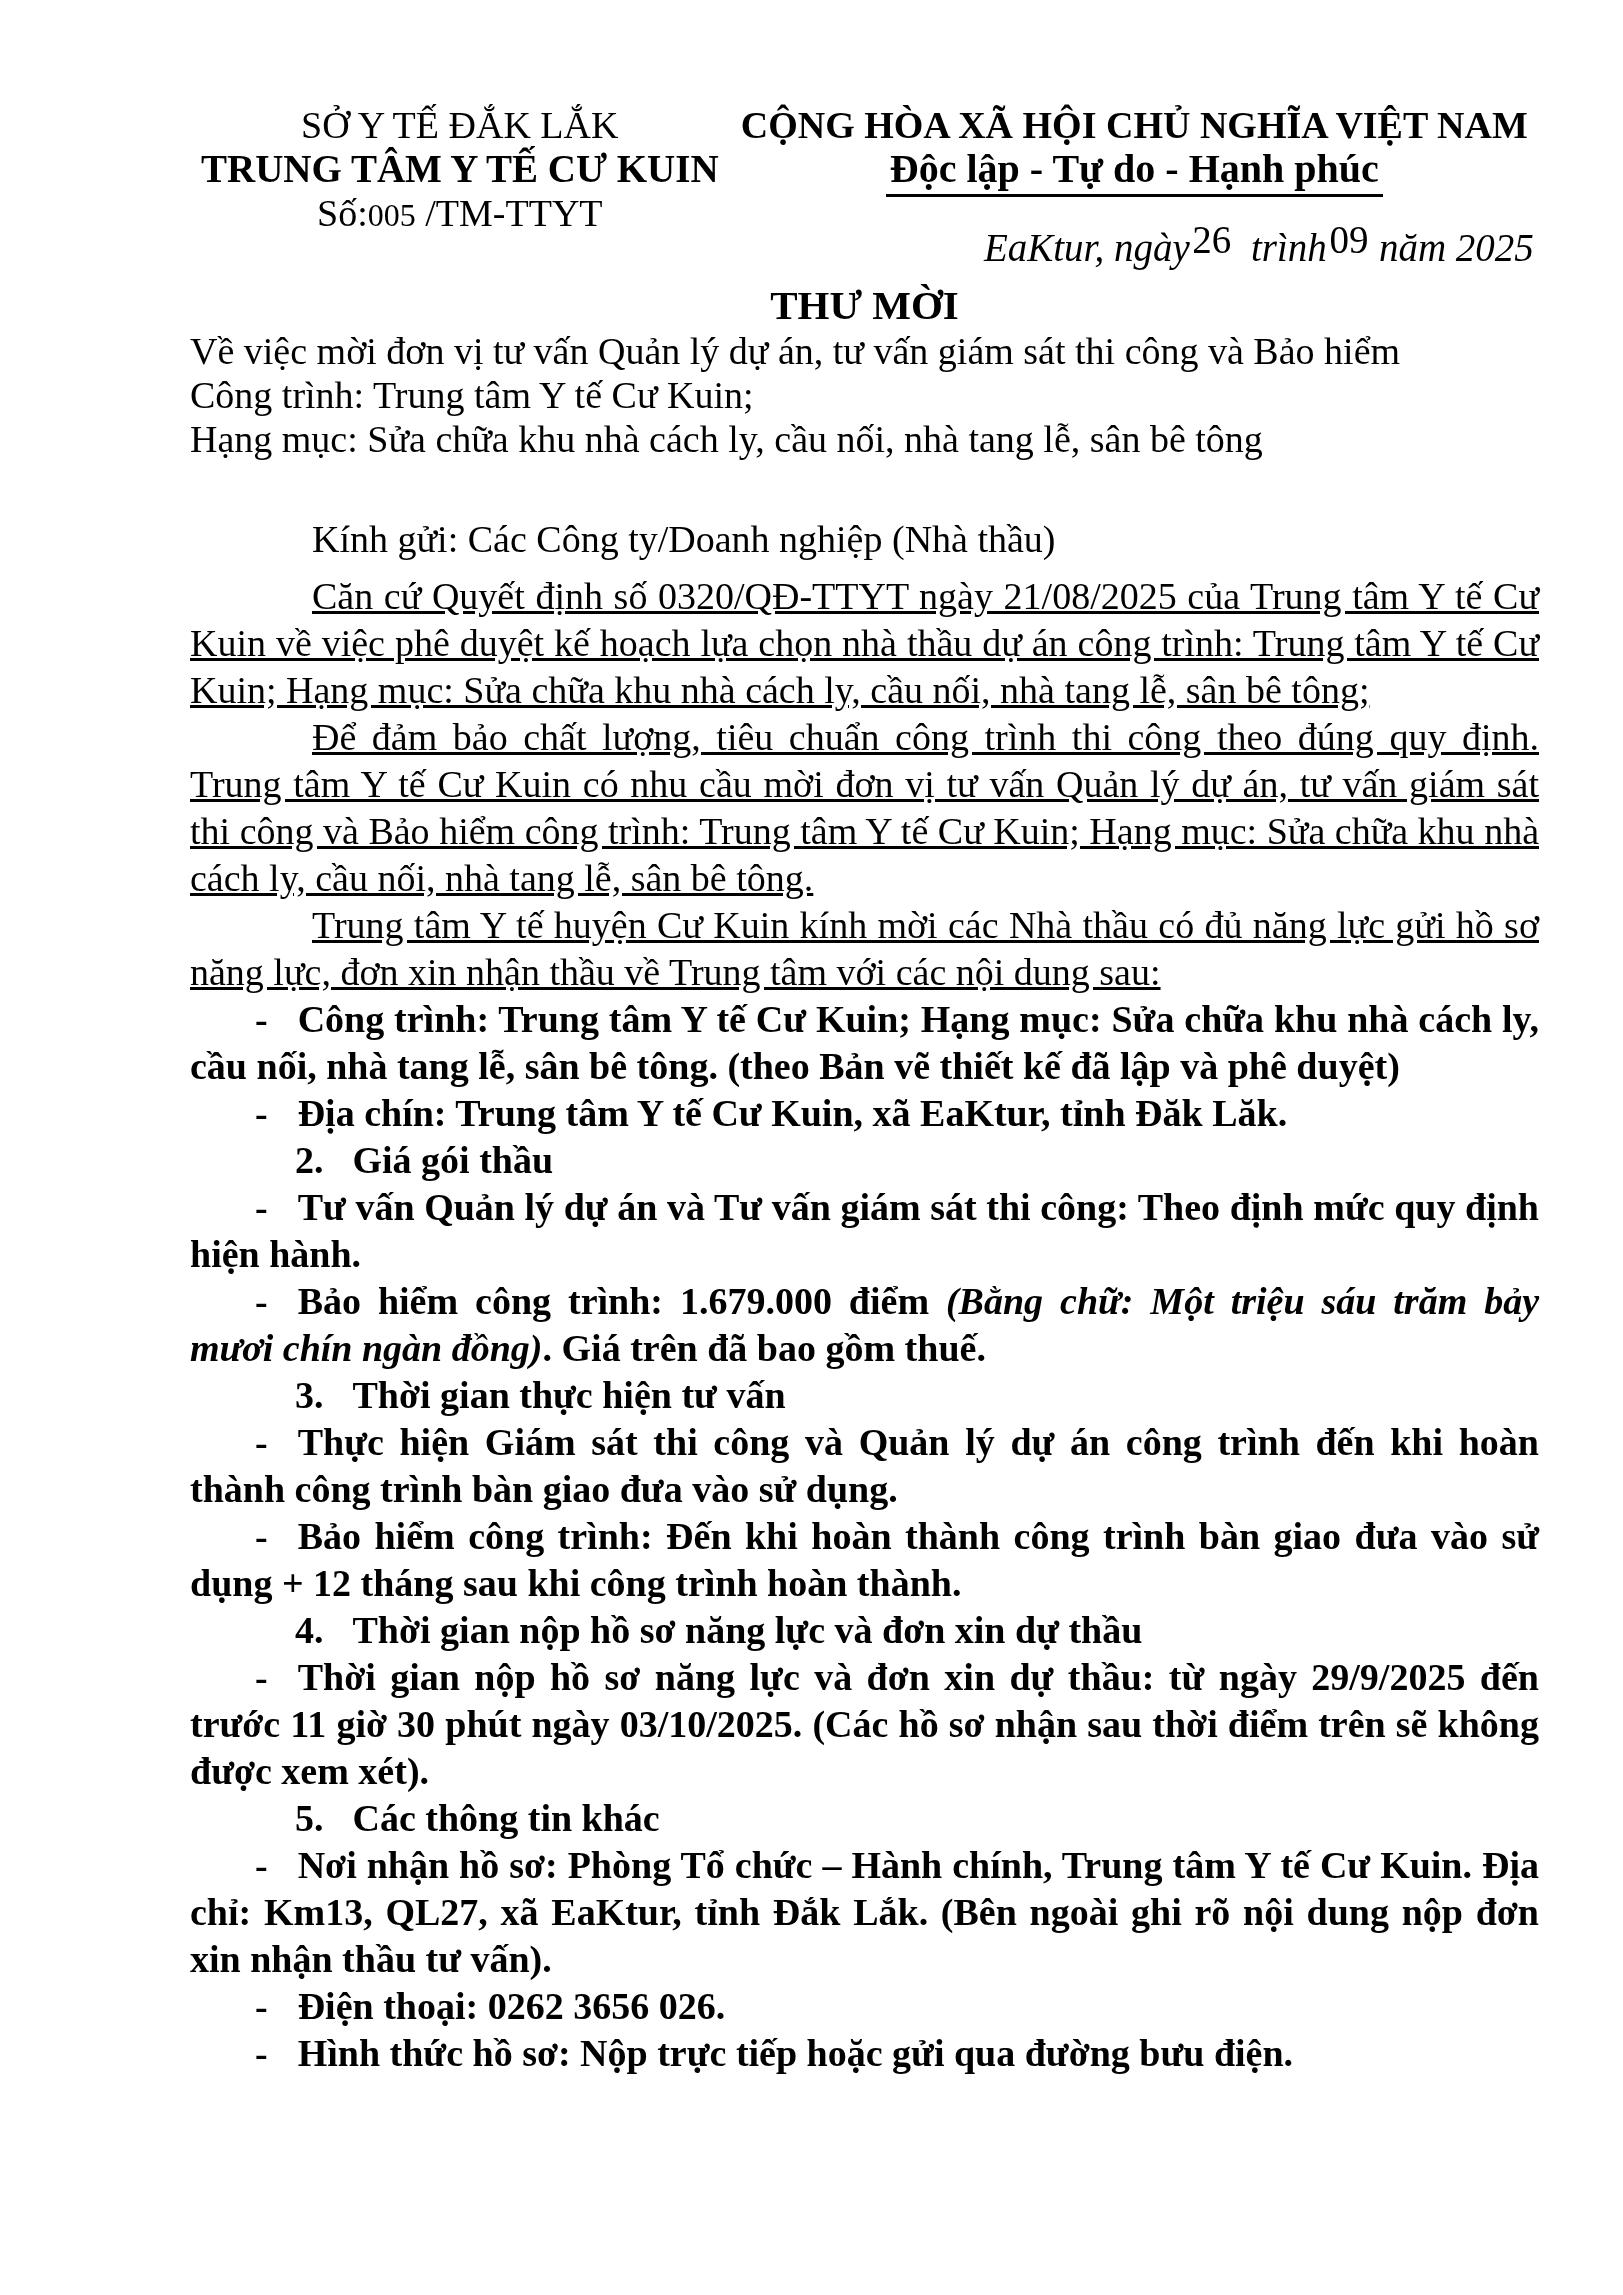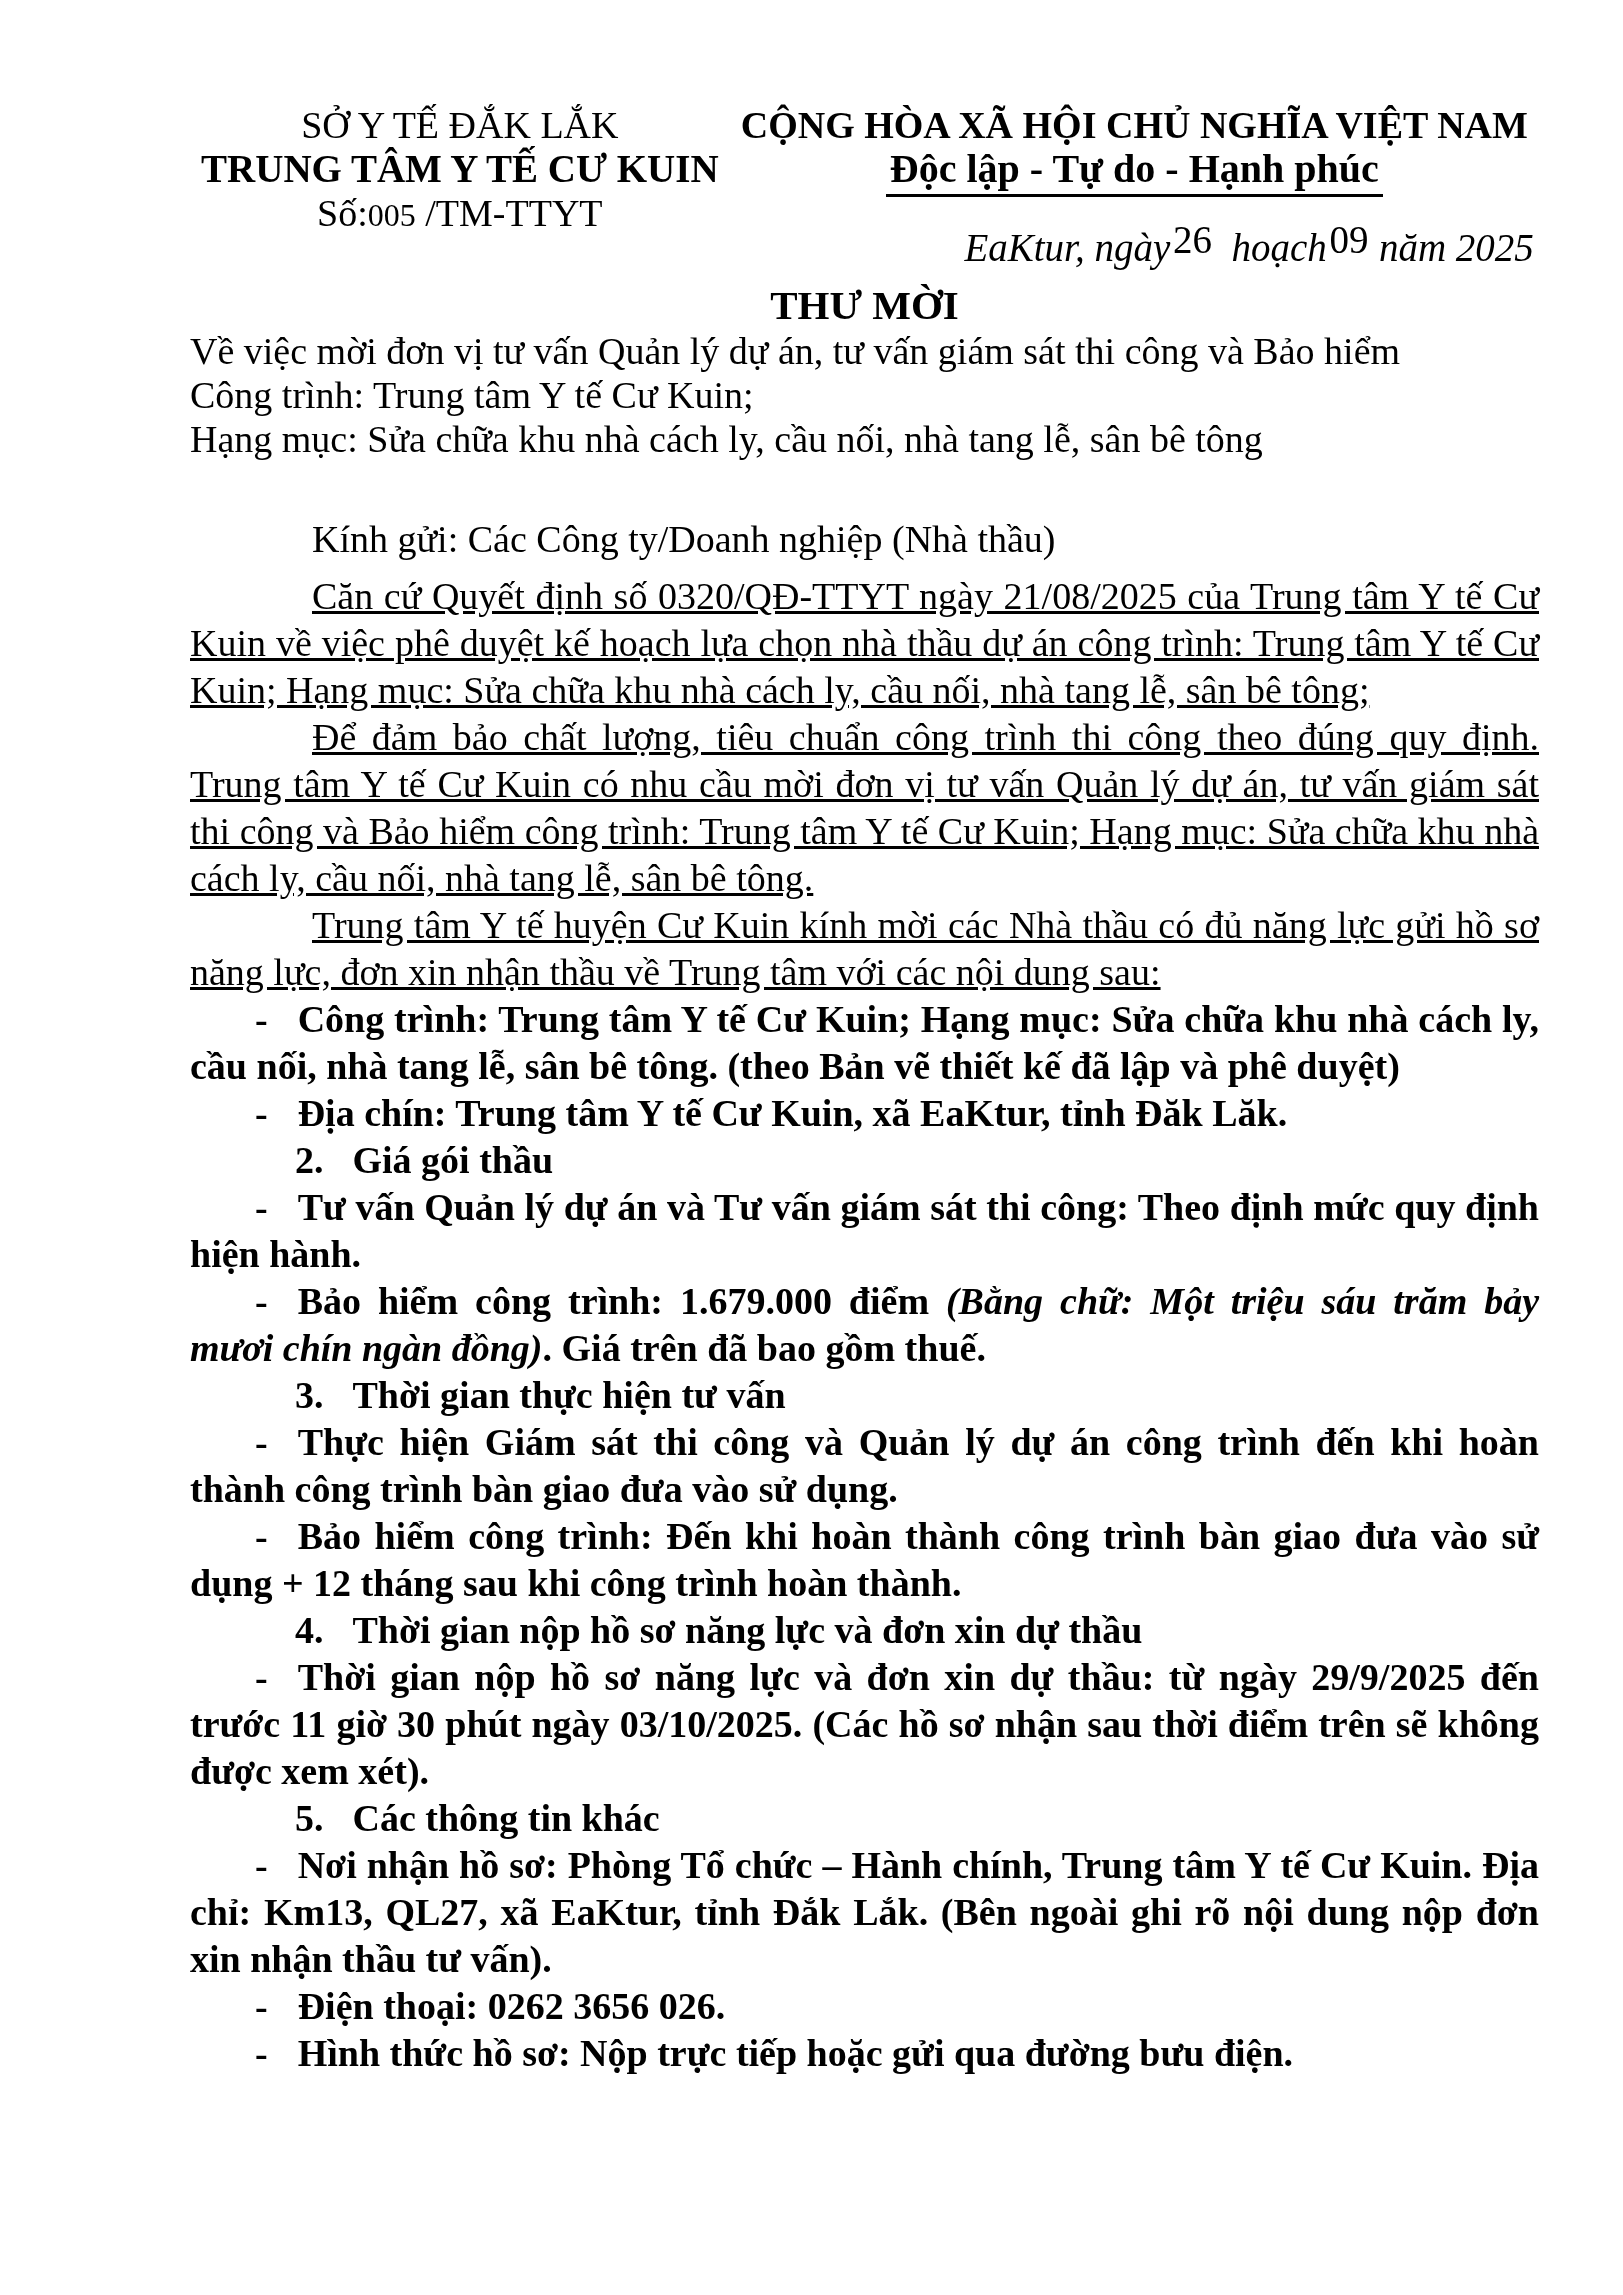--- a/index.html
+++ b/index.html
@@ -12,21 +12,21 @@
     font-family: "Liberation Serif", "DejaVu Serif", serif;
     overflow: hidden;
   }
   .content {
     position: absolute;
     left: 190px;
     top: 103px;
     width: 1349px;
   }
   
-  .hdr { display: flex; justify-content: flex-end; }
+  .hdr { display: flex; }
   .hdr-left  { width: 40%; text-align: center; font-size: 38px; line-height: 44px; }
   .hdr-right { width: 60%; text-align: center; font-size: 38px; line-height: 44px; }
   .h-unit   { font-weight: bold; font-size: 39px; }
   .no-val   { font-size: 32px; }
   .h-nation { font-weight: bold; }
   .h-motto-wrap { line-height: 44px; }
   .h-motto {
     font-weight: bold; font-size: 40px;
     display: inline-block;
     border-bottom: 3.3px solid #000;
@@ -76,21 +76,21 @@
 
     <div class="hdr">
       <div class="hdr-left">
         <div class="h-org">SỞ Y TẾ ĐẮK LẮK</div>
         <div class="h-unit">TRUNG TÂM Y TẾ CƯ KUIN</div>
         <div class="h-no"><span>Số:</span><span class="no-val">005</span><span> /TM-TTYT</span></div>
       </div>
       <div class="hdr-right">
         <div class="h-nation">CỘNG HÒA XÃ HỘI CHỦ NGHĨA VIỆT NAM</div>
         <div class="h-motto-wrap"><span class="h-motto">Độc lập - Tự do - Hạnh phúc</span></div>
-        <div class="h-date"><span class="it">EaKtur, ngày</span><span class="upnum daynum">26</span><span class="it">hoạch</span><span class="upnum monnum">09</span><span class="it">năm 2025</span></div>
+        <div class="h-date"><span class="it">EaKtur, ngày</span><span class="upnum daynum">26</span><span class="it">trình</span><span class="upnum monnum">09</span><span class="it">năm 2025</span></div>
       </div>
     </div>
 
     <div class="title">THƯ MỜI</div>
 
     <div class="subtitle">
       <div>Về việc mời đơn vị tư vấn Quản lý dự án, tư vấn giám sát thi công và Bảo hiểm</div>
       <div>Công trình: Trung tâm Y tế Cư Kuin;</div>
       <div>Hạng mục: Sửa chữa khu nhà cách ly, cầu nối, nhà tang lễ, sân bê tông</div>
     </div>

